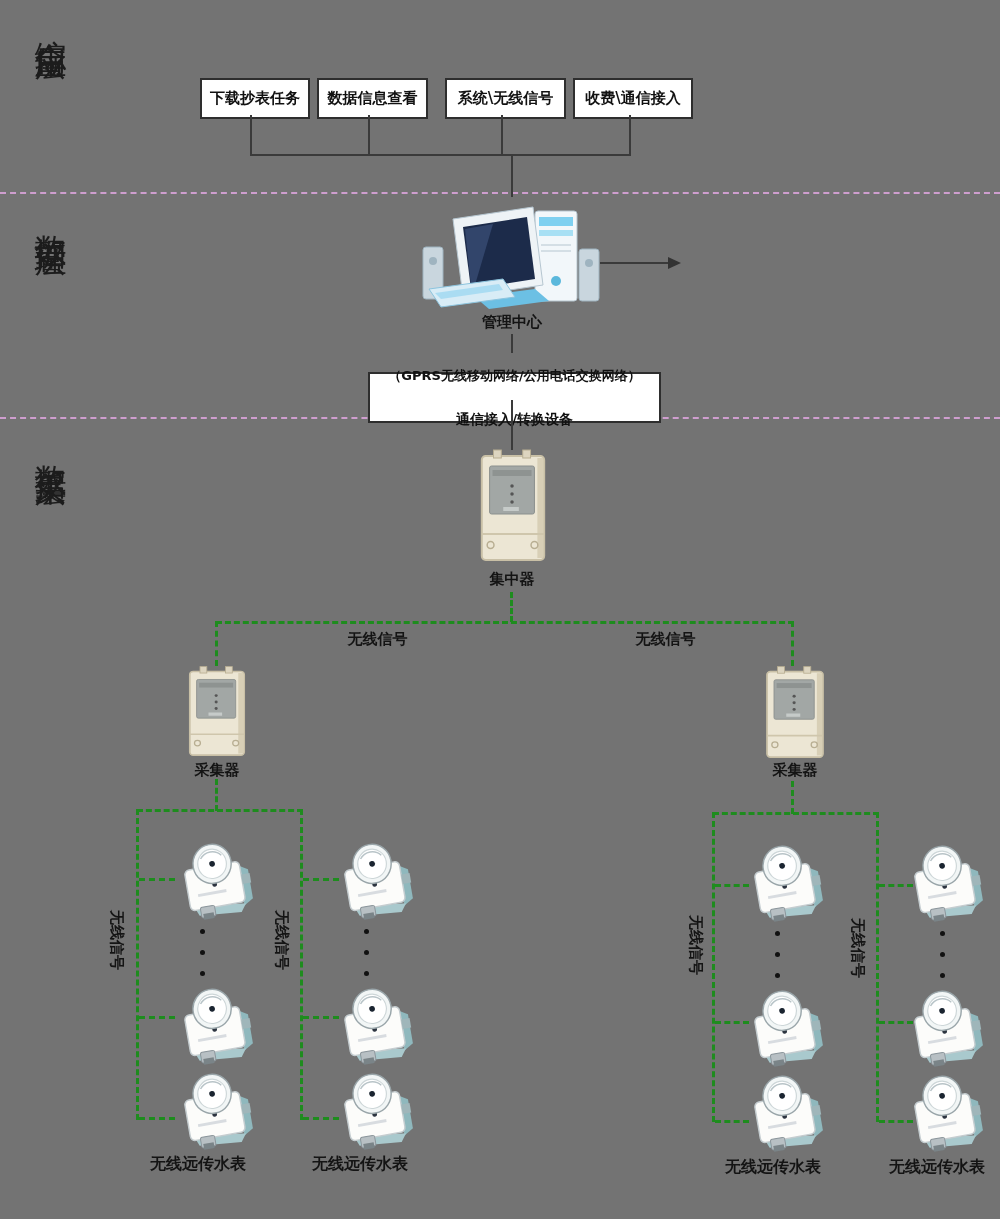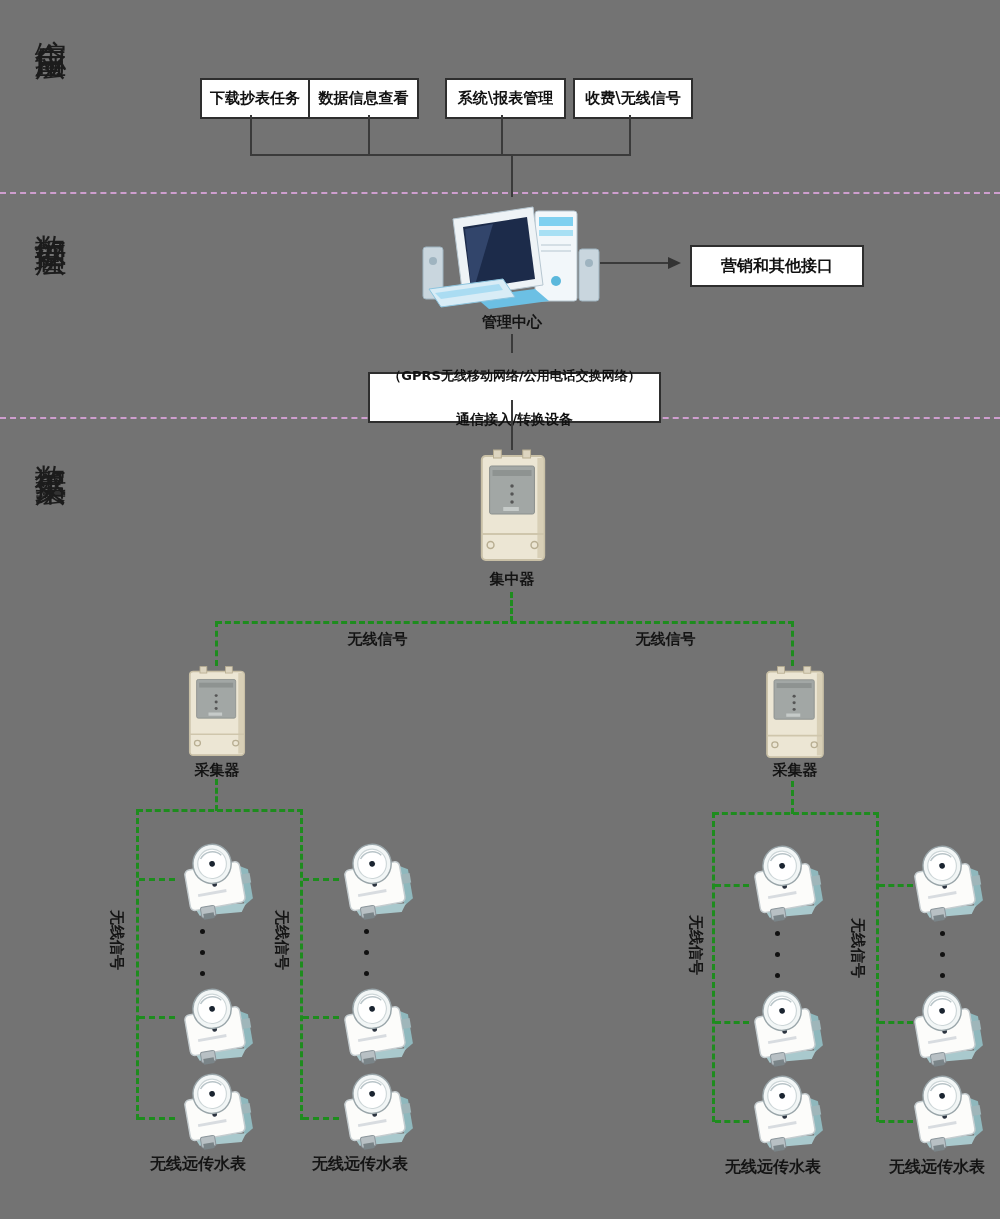--- a/index.html
+++ b/index.html
@@ -37,23 +37,23 @@
 <div id="canvas">
 
   <div class="sep" style="top:192px"></div>
   <div class="sep" style="top:417px"></div>
 
   <div class="layer-label" style="top:14px">综合应用层</div>
   <div class="layer-label" style="top:210px">数据管理层</div>
   <div class="layer-label" style="top:440px">数据采集层</div>
 
   <div class="dbox" style="left:200px;top:78px;width:106px;height:37px">下载抄表任务</div>
-  <div class="dbox" style="left:308px;top:78px;width:107px;height:37px">数据信息查看</div>
-  <div class="dbox" style="left:445px;top:78px;width:117px;height:37px">系统\报表管理</div>
-  <div class="dbox" style="left:573px;top:78px;width:116px;height:37px">收费\无线信号</div>
+  <div class="dbox" style="left:317px;top:78px;width:107px;height:37px">数据信息查看</div>
+  <div class="dbox" style="left:445px;top:78px;width:117px;height:37px">系统\无线信号</div>
+  <div class="dbox" style="left:573px;top:78px;width:116px;height:37px">收费\通信接入</div>
 
   <div class="blv" style="left:250px;top:115px;height:41px"></div>
   <div class="blv" style="left:368px;top:115px;height:41px"></div>
   <div class="blv" style="left:501px;top:115px;height:41px"></div>
   <div class="blv" style="left:629px;top:115px;height:41px"></div>
   <div class="blh" style="left:250px;top:154px;width:381px"></div>
   <div class="blv" style="left:511px;top:154px;height:43px"></div>
 
   <div class="slot" style="left:415px;top:197px;width:195px;height:116px">
     <svg viewBox="0 0 195 116">
@@ -72,21 +72,20 @@
       <polygon points="50,32 78,27 60,88 56,89" fill="#32456b"></polygon>
       <polygon points="60,100 120,92 134,104 74,112" fill="#6cc0e4"></polygon>
       <polygon points="14,92 88,82 100,100 26,110" fill="#d8ecf6" stroke="#8cc4de"></polygon>
       <polygon points="20,96 84,87 88,93 26,102" fill="#aadcf2"></polygon>
     </svg>
   </div>
   <div class="lbl" style="left:462px;top:313px;width:100px">管理中心</div>
 
   <div class="blh" style="left:600px;top:262px;width:70px"></div>
   <div class="arrowhead" style="left:668px;top:257px"></div>
-  <div class="dbox" style="left:690px;top:245px;width:170px;height:38px;font-size:16px">营销和其他接口</div>
 
   <div class="blv" style="left:511px;top:334px;height:19px"></div>
   <div class="dbox" style="left:368px;top:372px;width:289px;height:47px">
     <span class="net1">（GPRS无线移动网络/公用电话交换网络）</span>
     <span class="net2">通信接入/转换设备</span>
   </div>
   <div class="blv" style="left:511px;top:400px;height:50px"></div>
 
   <div class="slot" style="left:474px;top:448px;width:78px;height:118px">
   <svg viewBox="0 0 80 118" preserveAspectRatio="none">

